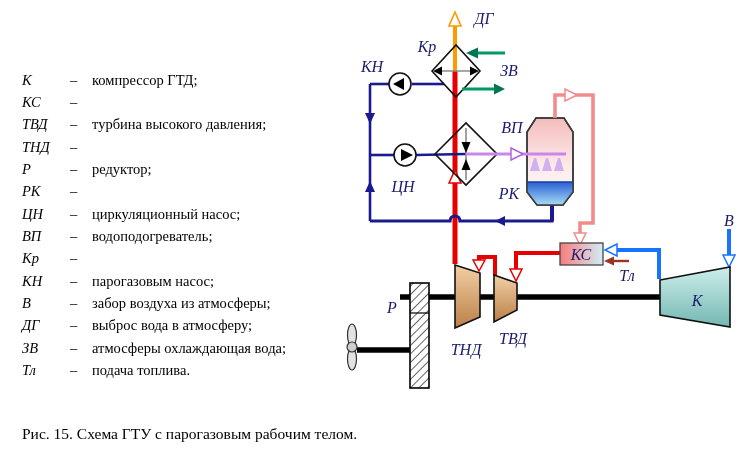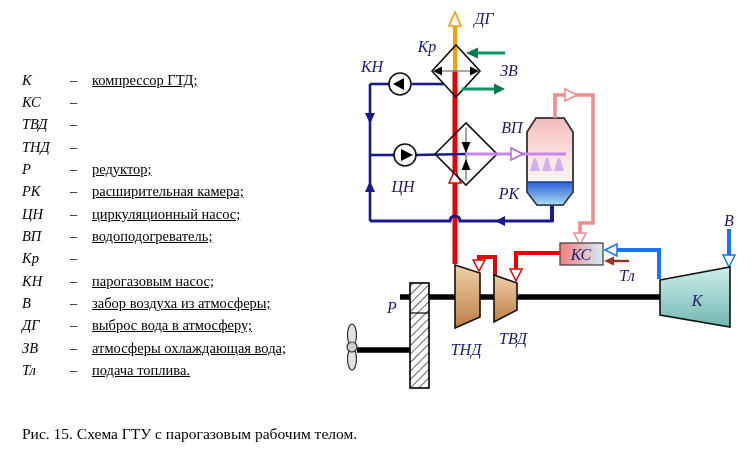--- a/index.html
+++ b/index.html
@@ -3,21 +3,21 @@
 <meta charset="utf-8">
 <style>
   html,body{margin:0;padding:0;background:#fff;}
   #page{position:relative;width:756px;height:453px;background:#ffffff;overflow:hidden;
         font-family:"Liberation Serif","DejaVu Serif",serif;}
   #diagram-svg{position:absolute;left:0;top:0;width:756px;height:453px;}
   #legend{position:absolute;left:22px;top:69px;width:330px;}
   .legend-row{display:flex;height:22.35px;align-items:center;font-size:14.5px;color:#000;}
   .legend-abbr{width:48px;font-style:italic;flex:0 0 48px;}
   .legend-dash{width:22px;flex:0 0 22px;}
-  .legend-desc{flex:1;text-decoration:underline;}
+  .legend-desc{flex:1;}
   #caption{position:absolute;left:22px;top:425px;font-size:15.5px;color:#000;}
   .dlabel{font-family:"Liberation Serif","DejaVu Serif",serif;font-style:italic;
           font-size:16px;fill:#1a1a6e;}
 </style>
 </head>
 <body>
 
 <div id="page">
 
   <svg id="diagram-svg" viewBox="0 0 756 453">
@@ -165,34 +165,34 @@
         <span class="legend-dash">–</span>
         <span class="legend-desc">компрессор ГТД;</span>
       </div>
     <div class="legend-row">
         <span class="legend-abbr">КС</span>
         <span class="legend-dash">–</span>
       </div>
     <div class="legend-row">
         <span class="legend-abbr">ТВД</span>
         <span class="legend-dash">–</span>
+        <span class="legend-desc">турбина высокого давления;</span>
       </div>
     <div class="legend-row">
         <span class="legend-abbr">ТНД</span>
         <span class="legend-dash">–</span>
       </div>
     <div class="legend-row">
         <span class="legend-abbr">Р</span>
         <span class="legend-dash">–</span>
         <span class="legend-desc">редуктор;</span>
       </div>
     <div class="legend-row">
         <span class="legend-abbr">РК</span>
         <span class="legend-dash">–</span>
-        <span class="legend-desc">расширительная камера;</span>
       </div>
     <div class="legend-row">
         <span class="legend-abbr">ЦН</span>
         <span class="legend-dash">–</span>
         <span class="legend-desc">циркуляционный насос;</span>
       </div>
     <div class="legend-row">
         <span class="legend-abbr">ВП</span>
         <span class="legend-dash">–</span>
         <span class="legend-desc">водоподогреватель;</span>

